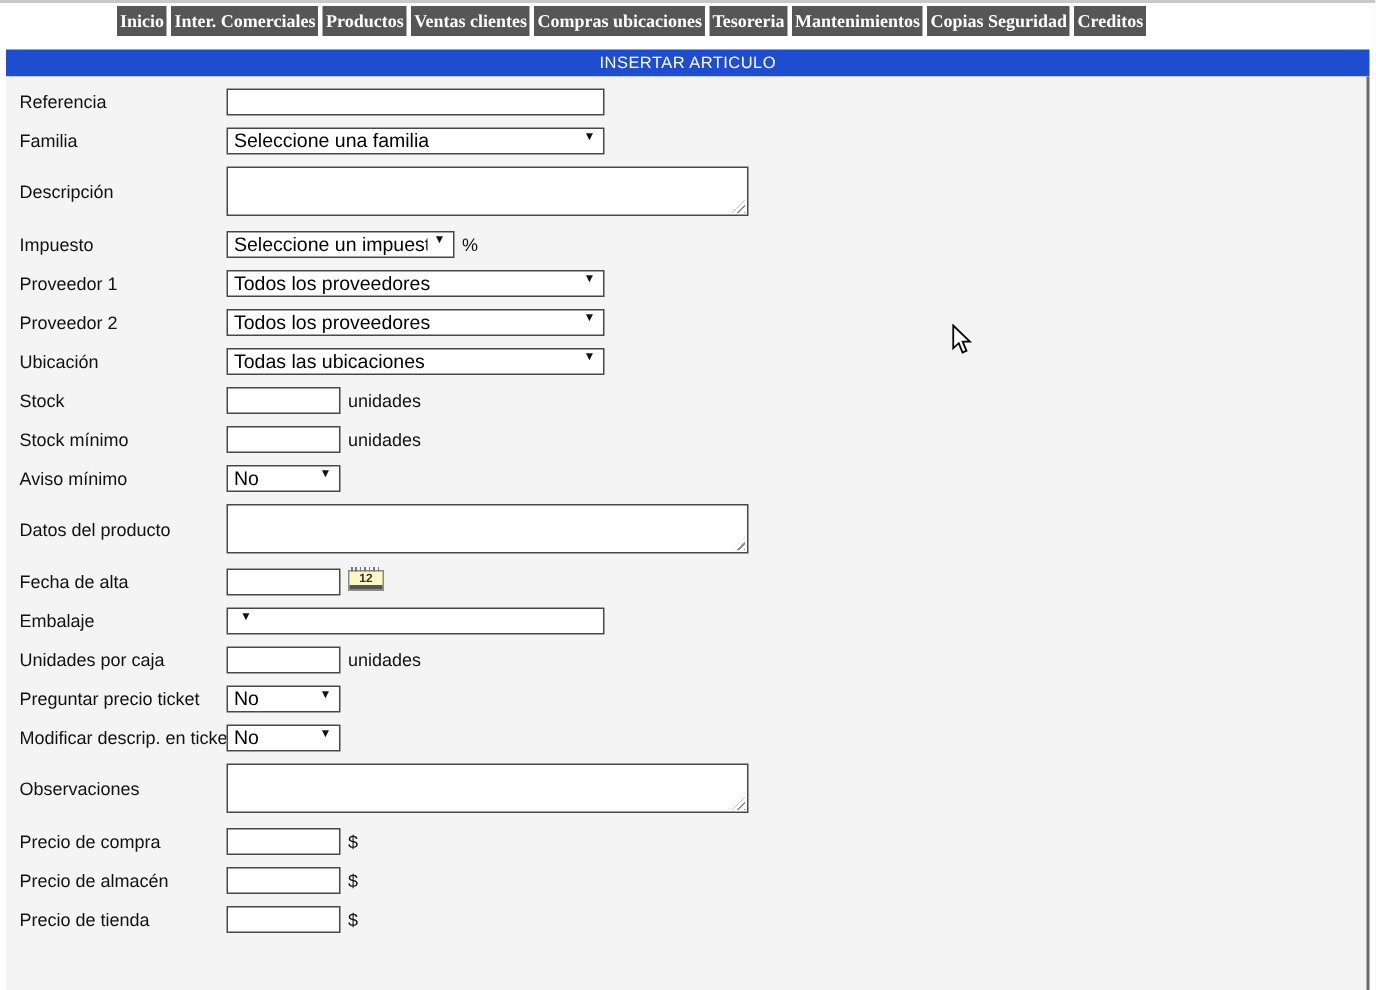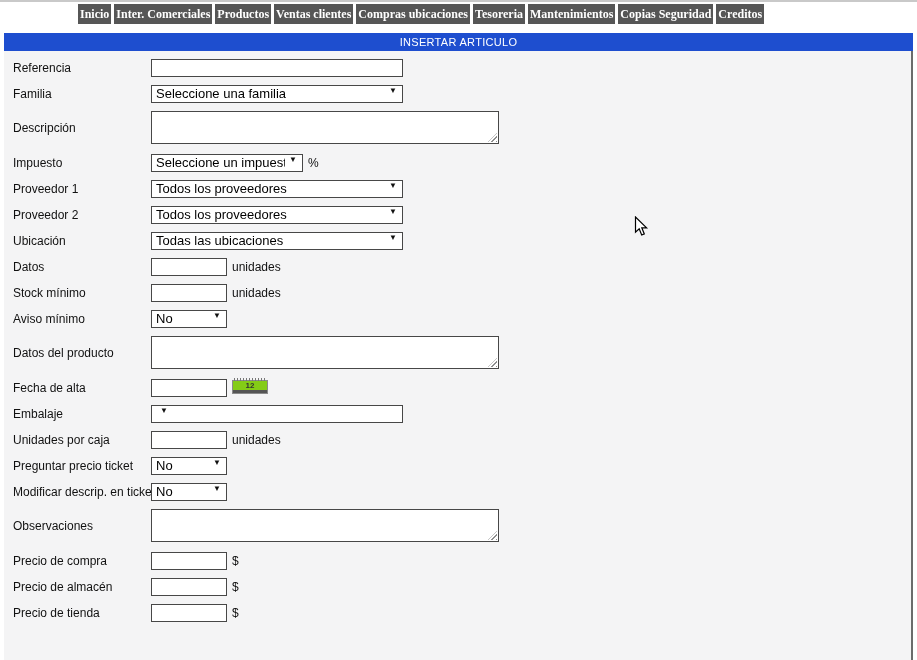--- a/index.html
+++ b/index.html
@@ -50,22 +50,22 @@
     border:1px solid var(--control-border,#474747);background:var(--control-bg,#fff);
     font-family:"Liberation Sans",sans-serif;font-size:12px;padding:2px 3px;outline:none;
   }
   .grip{
     position:absolute;right:2px;bottom:2px;width:9px;height:9px;
     background:repeating-linear-gradient(135deg,transparent 0 2px,#8f8f8f 2px 3.2px);
     clip-path:polygon(100% 0,100% 100%,0 100%);
   }
   .suffix{font-size:12px;color:#111;margin-left:5px;white-space:nowrap;}
   .cal{
-    display:inline-block;width:36px;height:14px;margin-left:5px;position:relative;
-    border:1px solid #8a8a8a;background:#84cc16;box-sizing:border-box;cursor:pointer;
+    display:inline-block;width:24px;height:14px;margin-left:5px;position:relative;
+    border:1px solid #8a8a8a;background:#fef9c3;box-sizing:border-box;cursor:pointer;
     align-self:center;margin-top:-2px;
   }
   .cal-rings{position:absolute;top:-3px;left:1px;right:1px;height:3px;
     background:repeating-linear-gradient(90deg,#777 0 1px,transparent 1px 3px);}
   .cal-num{position:absolute;top:1px;left:0;right:0;text-align:center;
     font-size:8px;line-height:8px;font-weight:bold;color:#333;}
   .cal-base{position:absolute;bottom:0;left:0;right:0;height:3px;background:#555;}
   .cursor{position:absolute;left:634px;top:216px;pointer-events:none;}
 </style>
 </head>
@@ -128,21 +128,21 @@
         </div>
       </div>
       <div class="row">
         <div class="lbl">Ubicación</div>
         <div class="sel w-wide">
           <span class="sel-text">Todas las ubicaciones</span>
           <span class="sel-arrow">▼</span>
         </div>
       </div>
       <div class="row">
-        <div class="lbl">Datos</div>
+        <div class="lbl">Stock</div>
         <input class="txt w-small" type="text" style="">
         <span class="suffix">unidades</span>
       </div>
       <div class="row">
         <div class="lbl">Stock mínimo</div>
         <input class="txt w-small" type="text" style="">
         <span class="suffix">unidades</span>
       </div>
       <div class="row">
         <div class="lbl">Aviso mínimo</div>

